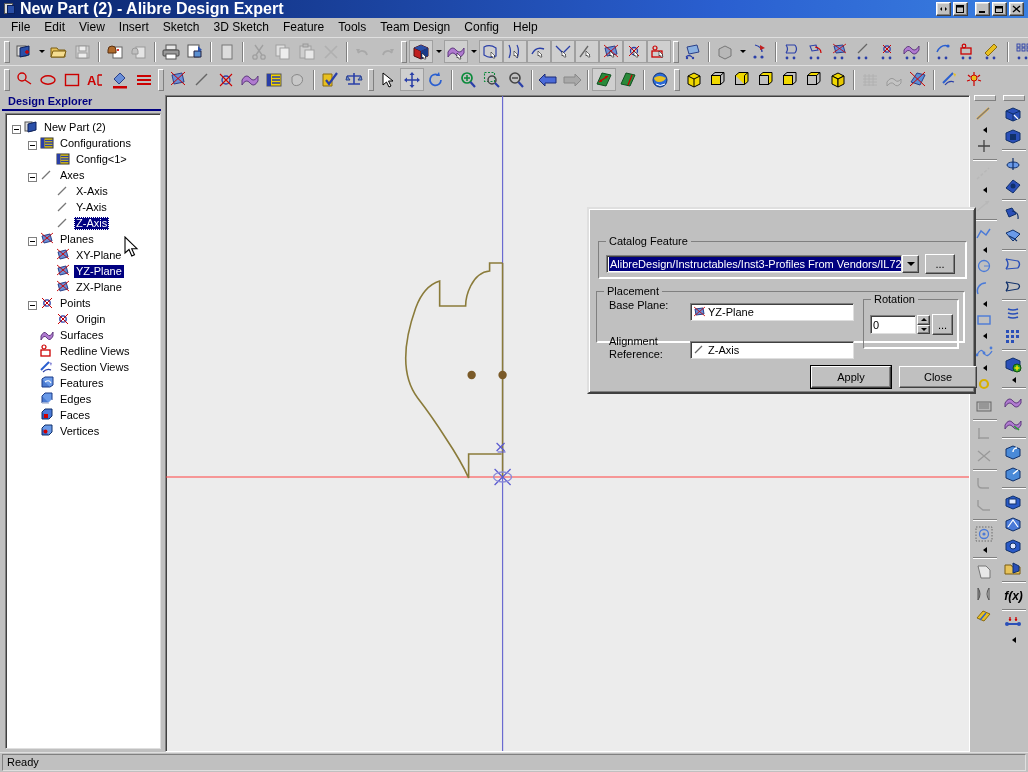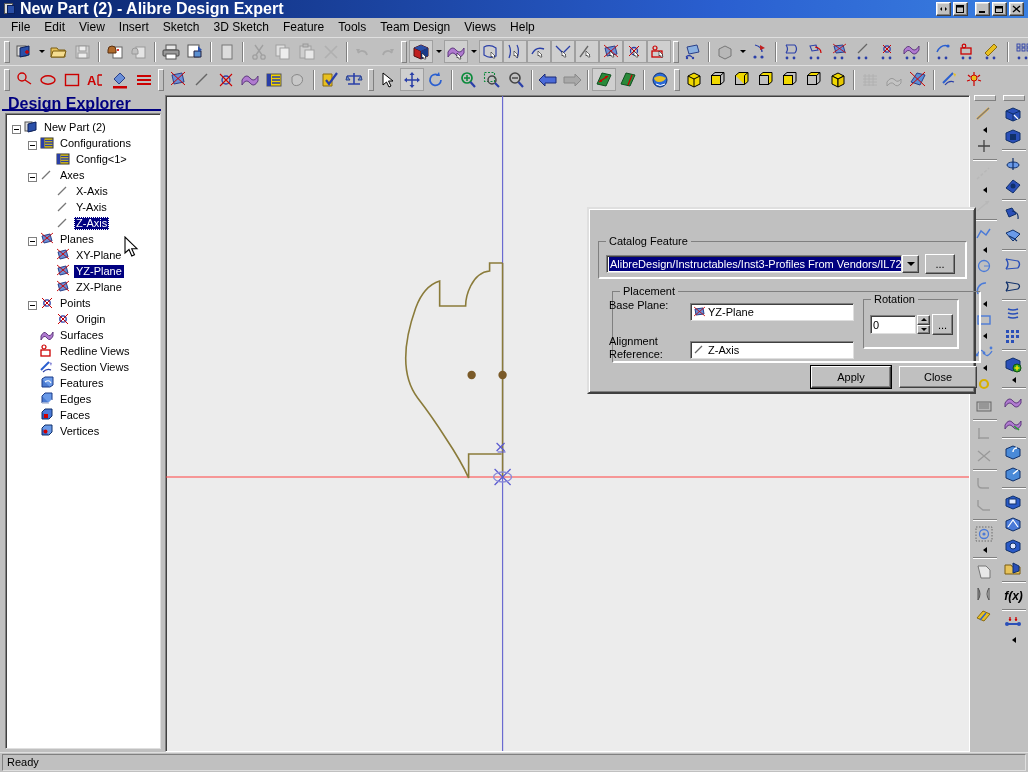--- a/index.html
+++ b/index.html
@@ -96,21 +96,21 @@
   }
 
   
   .explorer-wrap {
     width: 165px; flex: none; display: flex; flex-direction: column;
     background: #c0c0c0;
     position: relative;
   }
   .explorer-title {
     height: 17px; padding: 1px 0 0 6px;
-    color: #000080; font-weight: bold; font-size: 16px;
+    color: #000080; font-weight: bold; font-size: 11px;
     border-bottom: 2px solid #000080;
     margin: 1px 4px 0 2px;
     flex: none;
   }
   .tree {
     flex: 1; margin: 2px 4px 3px 5px;
     background: #fff;
     border: 1px solid #808080;
     border-right-color:#dfdfdf; border-bottom-color:#dfdfdf;
     box-shadow: inset 1px 1px 0 #404040;
@@ -288,21 +288,21 @@
   <div class="menubar">
     <div class="mi">File</div>
     <div class="mi">Edit</div>
     <div class="mi">View</div>
     <div class="mi">Insert</div>
     <div class="mi">Sketch</div>
     <div class="mi">3D Sketch</div>
     <div class="mi">Feature</div>
     <div class="mi">Tools</div>
     <div class="mi">Team Design</div>
-    <div class="mi">Views</div>
+    <div class="mi">Config</div>
     <div class="mi">Help</div>
   </div>
 
   <div class="toolrow">
     <div class="grip"></div>
 
     <div class="tbtn">
       <svg width="18" height="18">
           <rect x="2" y="3" width="9" height="10" fill="#dcdcdc" stroke="#555"></rect>
           <path d="M5 5 L14 3 L14 12 L5 14 Z" fill="#2a4fa8" stroke="#0a1f5a"></path>
@@ -1353,21 +1353,21 @@
       <div class="group" style="left:9px; top:32px; width:369px; height:38px;">
         <div class="gshadow"></div>
         <div class="glabel">Catalog Feature</div>
       </div>
       <div class="textfield" style="left:17px; top:46px; width:296px; height:18px;">
         <span class="sel">AlibreDesign/Instructables/Inst3-Profiles From Vendors/IL720</span>
       </div>
       <div class="ddbtn" style="left:313px; top:46px; height:18px;"></div>
       <div class="pbtn" style="left:336px; top:45px; width:30px; height:20px;">...</div>
 
-      <div class="group" style="left:23px; top:82px; width:369px; height:72px;">
+      <div class="group" style="left:7px; top:82px; width:369px; height:52px;">
         <div class="gshadow"></div>
         <div class="glabel">Placement</div>
       </div>
       <div class="dlabel" style="left:20px; top:90px;">Base Plane:</div>
       <div class="textfield" style="left:101px; top:94px; width:164px; height:18px;">
         <span style="display:flex;margin-right:2px;">
           <svg width="13" height="12">
               <path d="M2 3 L10 2 L11 8 L3 9 Z" fill="#6a8fd8" stroke="#2a3f88"></path>
               <path d="M1 1 L12 10 M12 1 L1 10" stroke="#c00" stroke-width="0.8"></path>
             </svg>

